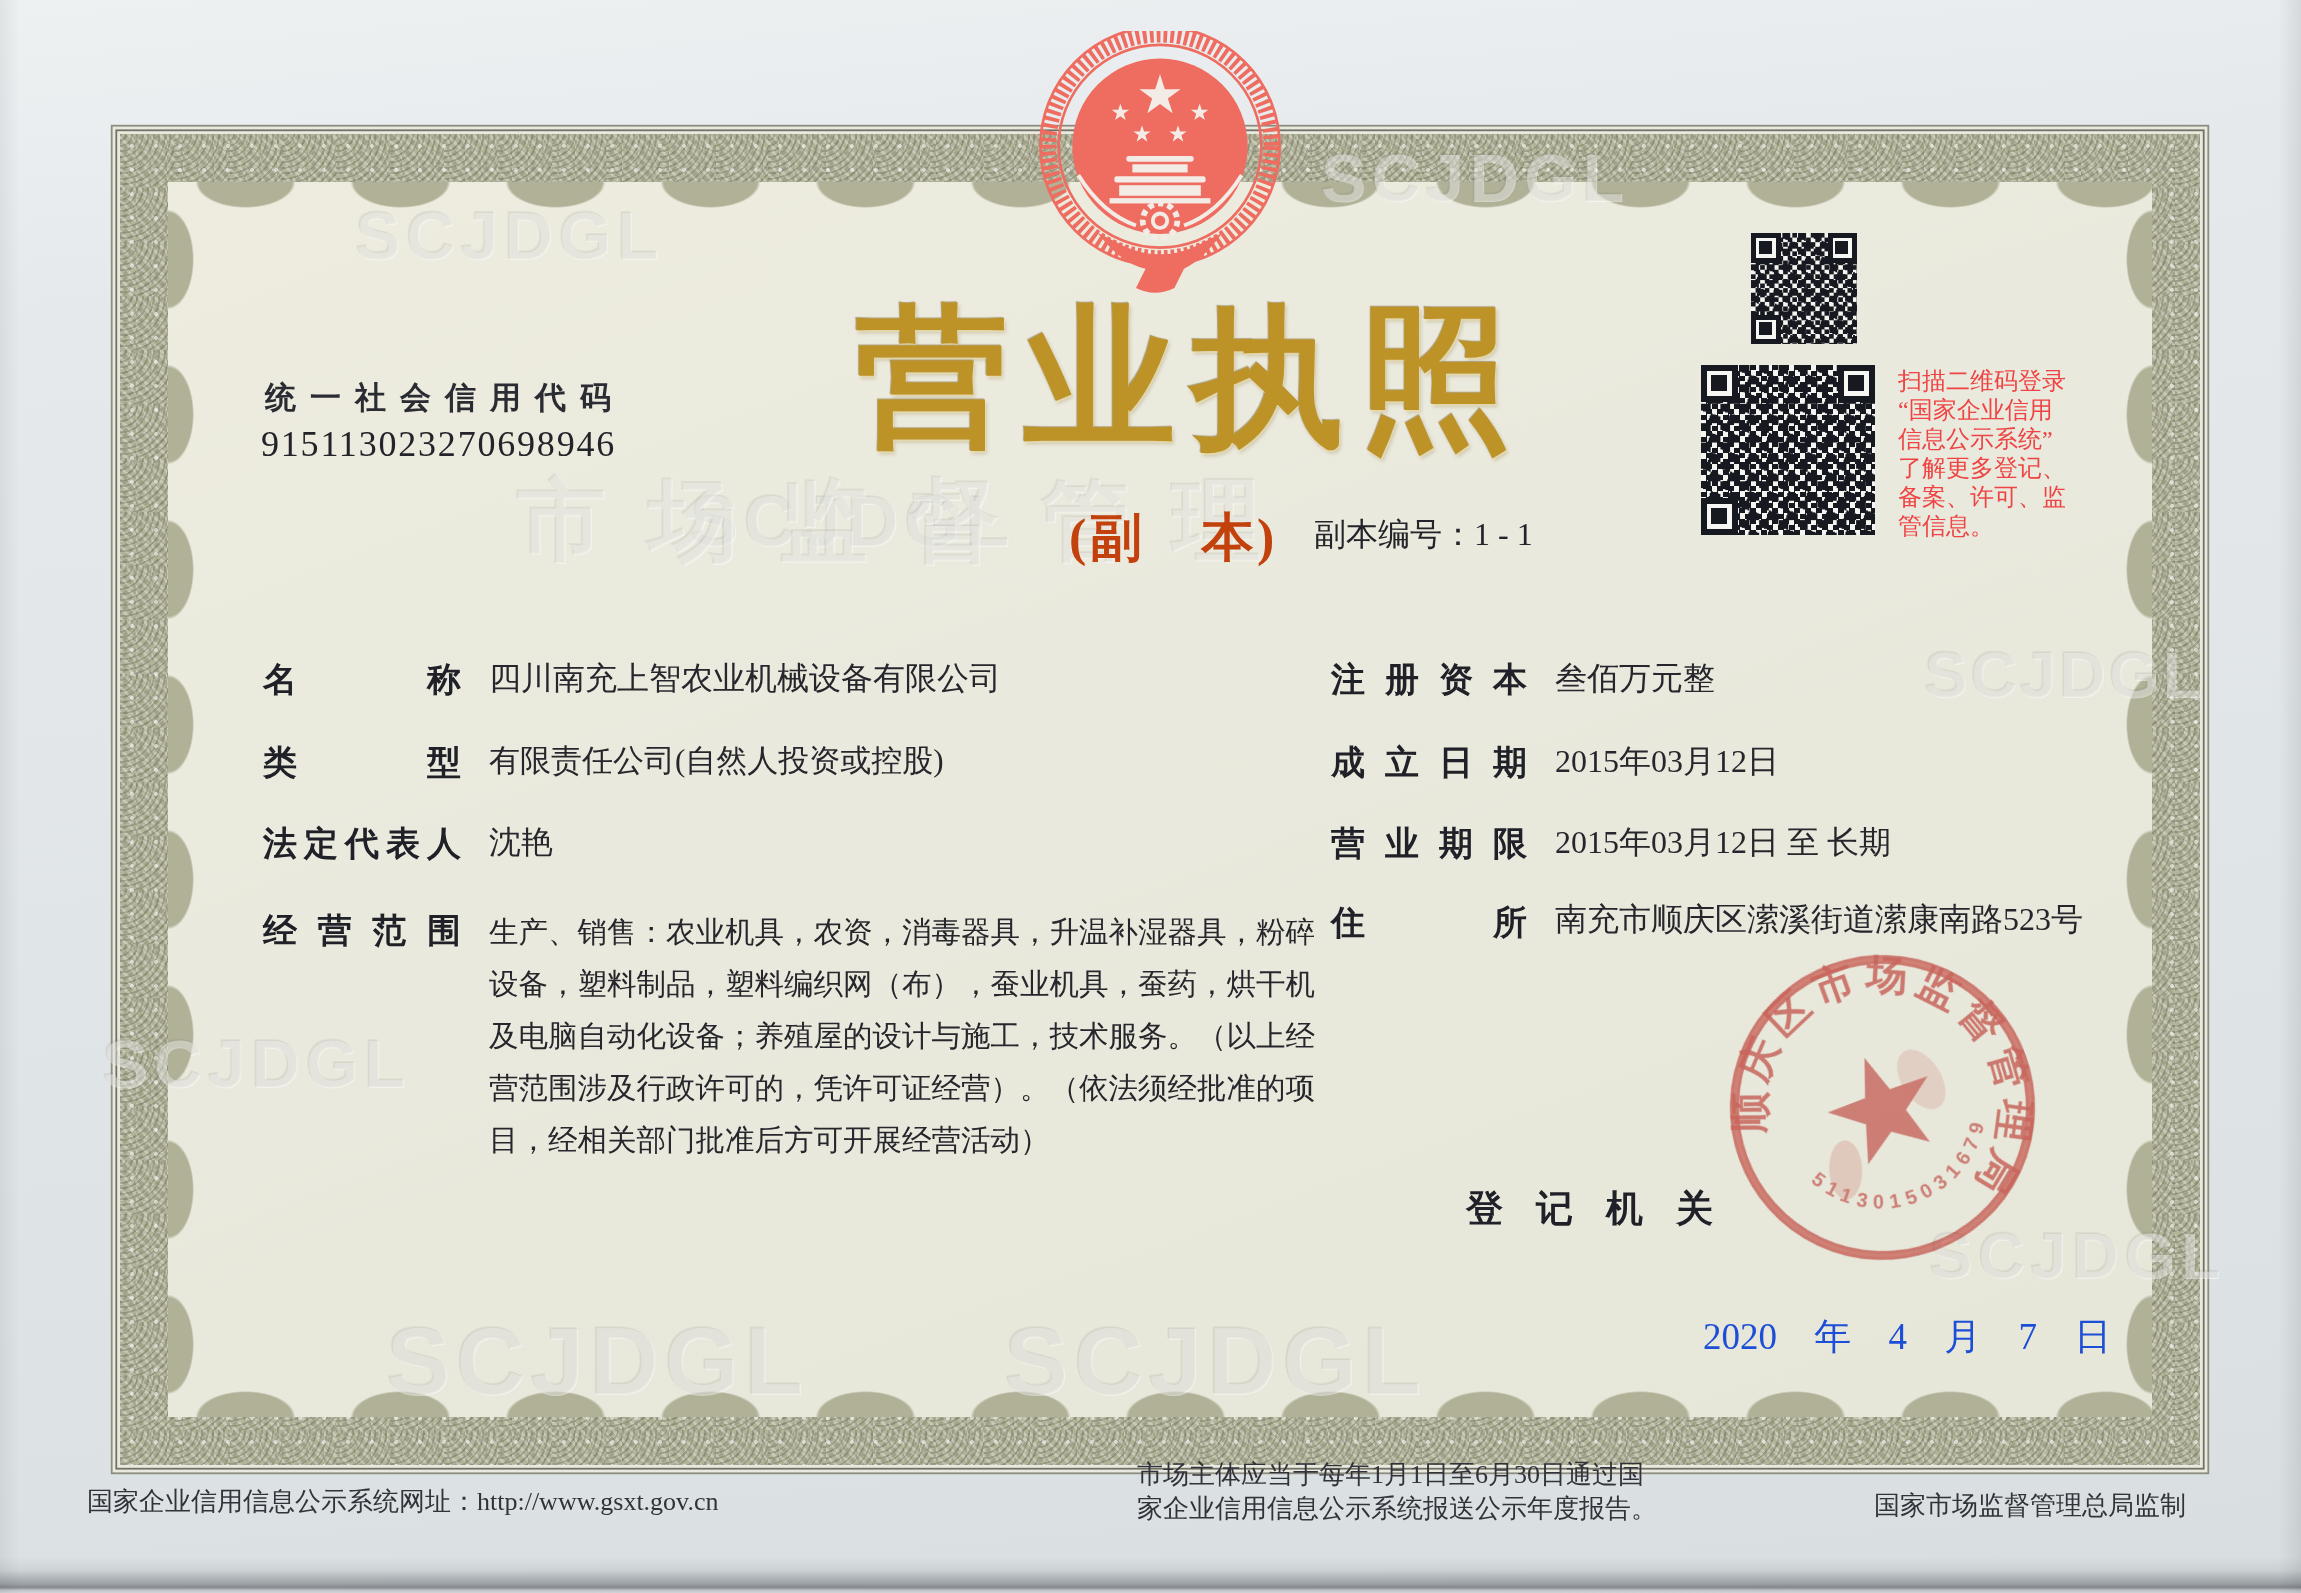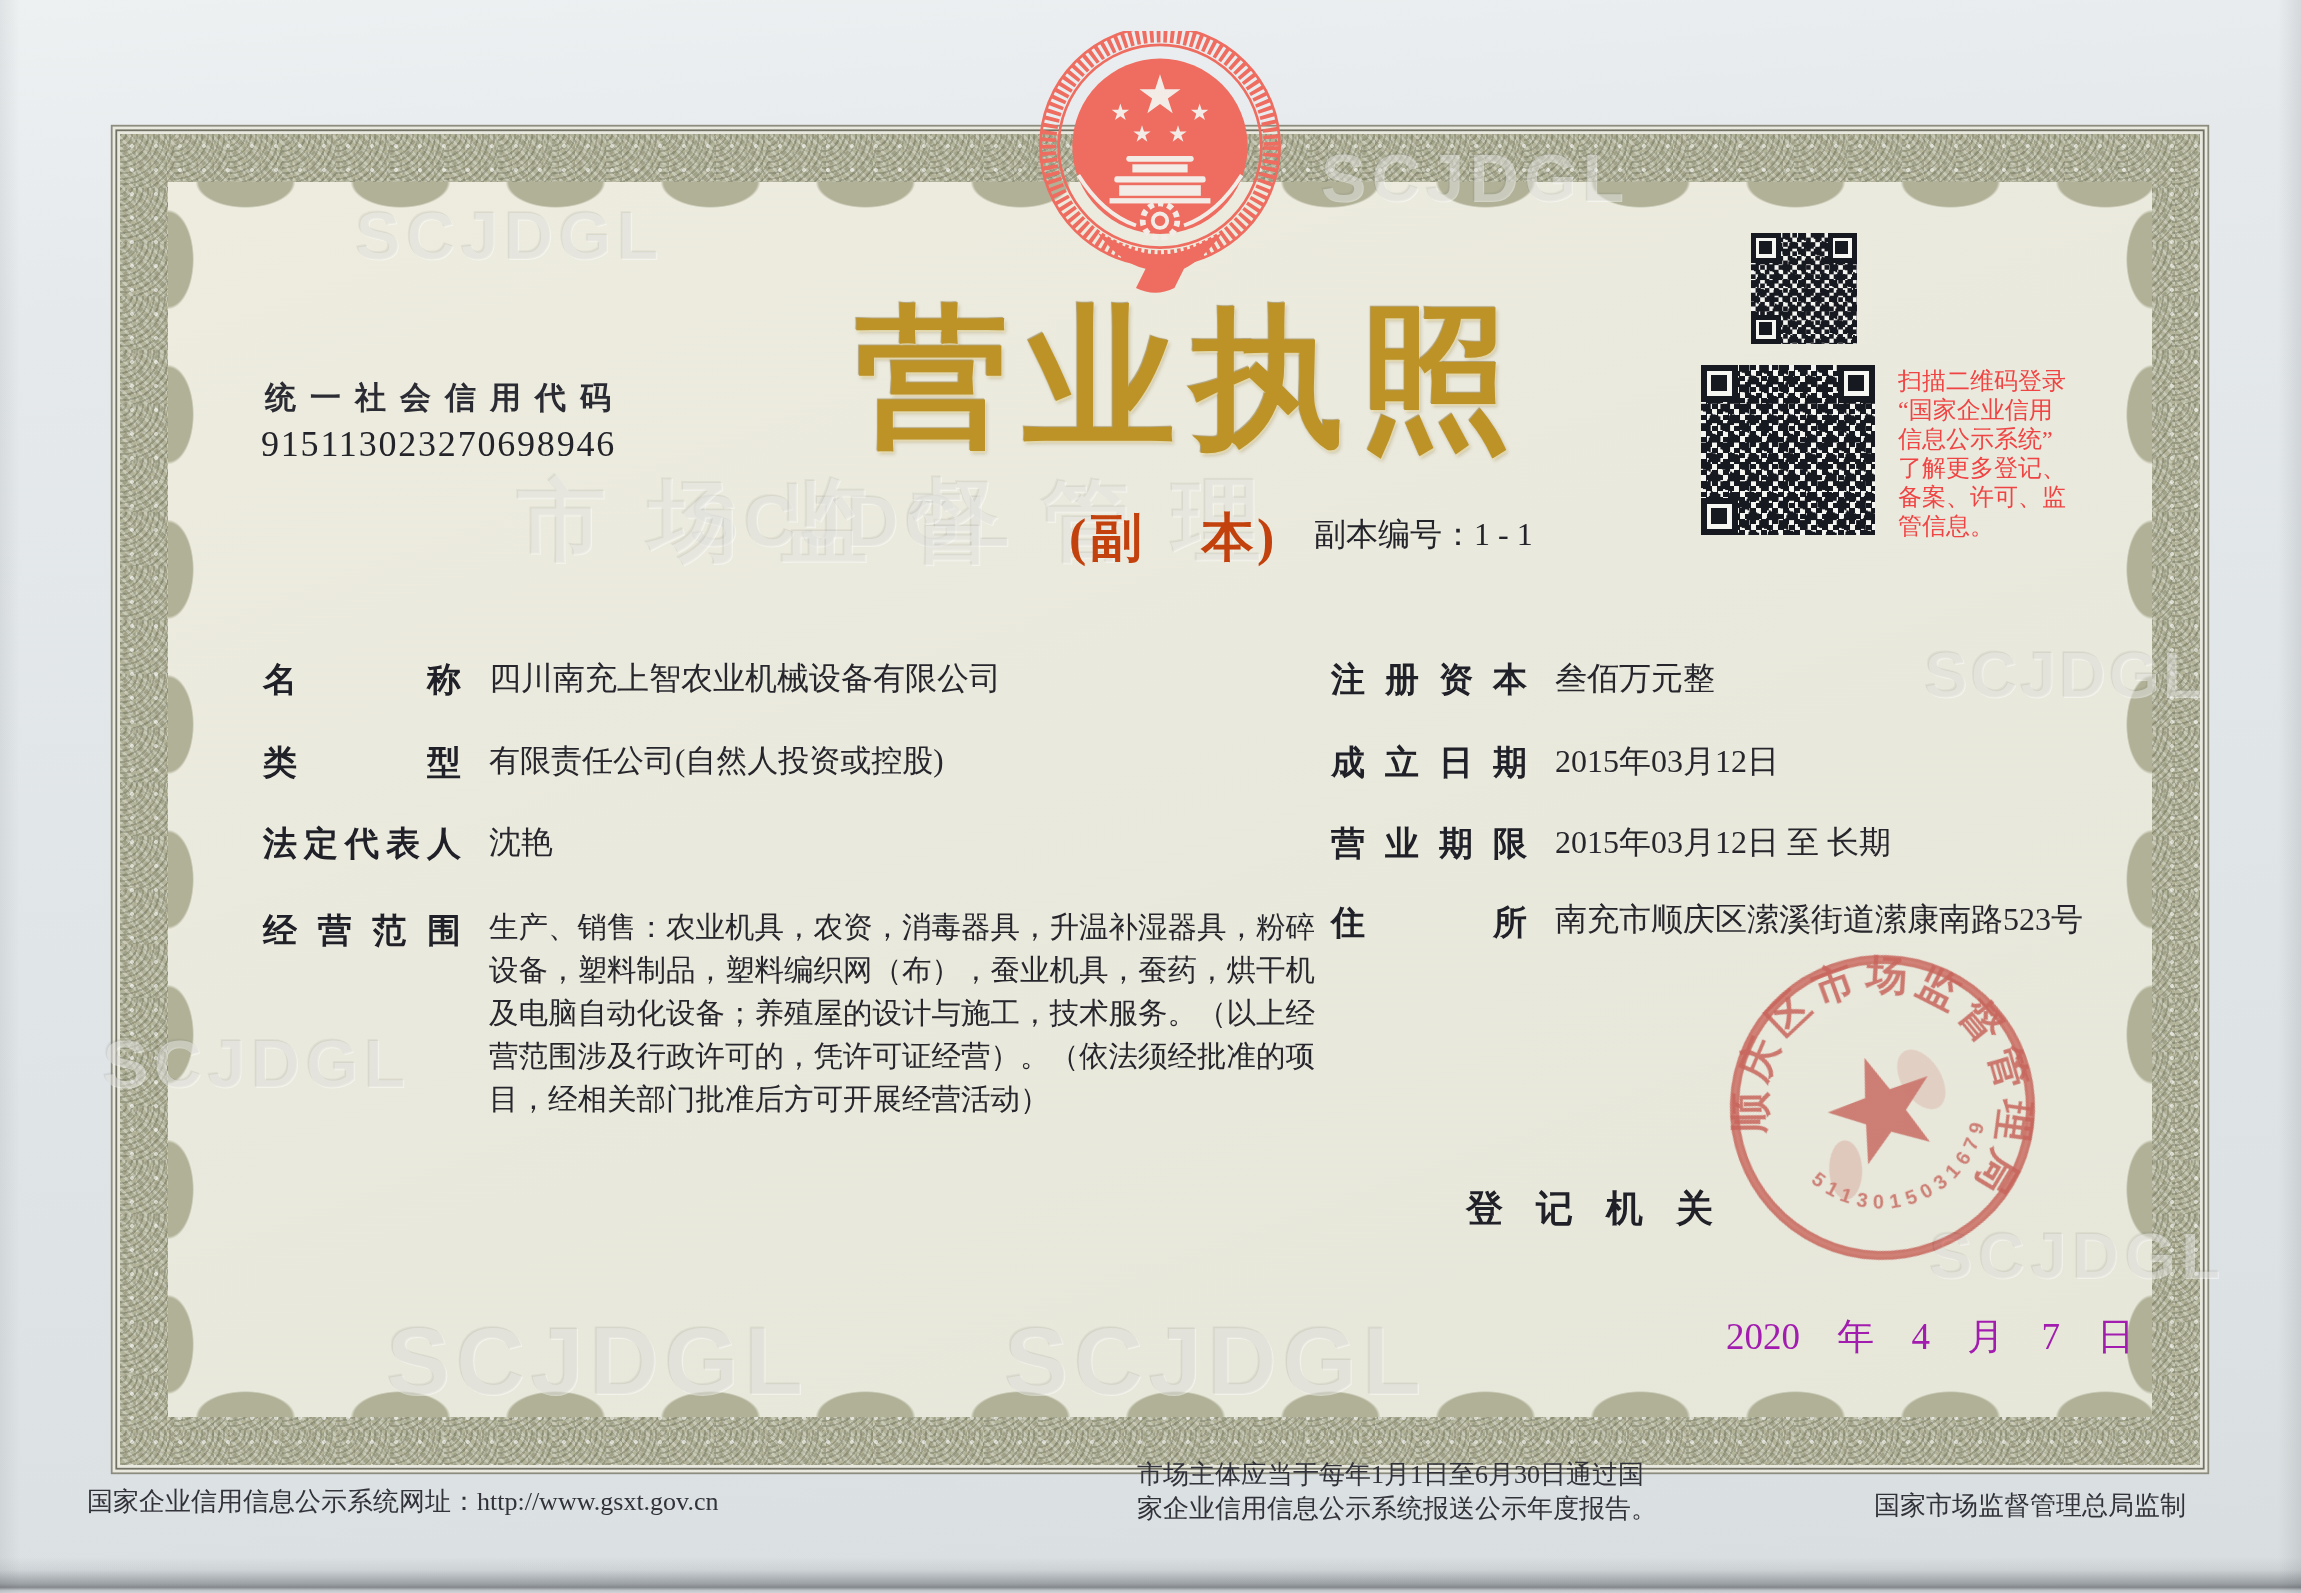--- a/index.html
+++ b/index.html
@@ -51,25 +51,25 @@
   .code-value{font-size:36px;letter-spacing:1.8px;color:#23232a;white-space:nowrap;}
   .title{font-weight:700;font-size:152px;letter-spacing:15.7px;line-height:1;color:#bd9327;white-space:nowrap;
       text-shadow:0.9px 1.8px 0 rgba(255,238,170,.35),-0.9px -0.9px 0.9px rgba(104,76,8,.45),1.8px 2.8px 3.7px rgba(120,90,20,.25);}
   .subtitle{font-weight:700;font-size:52px;letter-spacing:3.7px;color:#c2410c;white-space:nowrap;text-align:right;}
   .copyno{font-size:32px;color:#23232a;white-space:nowrap;}
   .field-label{font-family:"Liberation Sans","DejaVu Sans",sans-serif;font-weight:600;font-size:34px;color:#202128;
       display:inline-block;text-align:justify;text-align-last:justify;text-justify:inter-character;white-space:nowrap;}
   .fl-left{width:198px;font-family:Liberation Mono, monospace;}
   .fl-right{width:196px;}
   .field-value{font-size:32px;color:#26262c;white-space:nowrap;}
-  .scope-value{font-size:29.5px;line-height:43px;color:#26262c;white-space:pre-line;width:858px;}
+  .scope-value{font-size:29.5px;line-height:52px;color:#26262c;white-space:pre-line;width:858px;}
   .qr-caption{font-size:24px;line-height:29px;color:#ef4444;white-space:pre-line;}
   .regauth{font-family:"Liberation Sans","DejaVu Sans",sans-serif;font-weight:600;font-size:37px;
       letter-spacing:33px;color:#202128;white-space:nowrap;}
-  .dateline{font-size:37px;color:#a21caf;word-spacing:28px;white-space:nowrap;margin-left:23px;}
+  .dateline{font-size:37px;color:#1d4ed8;word-spacing:28px;white-space:nowrap;}
   .footer{font-size:26px;color:#32333a;white-space:nowrap;}
   .footer.center{white-space:pre-line;line-height:34px;}
   
   .qr{position:absolute;background-color:#f4f4f0;
     background-image:
       conic-gradient(at 50% 50%, #171920 25%, rgba(0,0,0,0) 0 50%, #171920 0 75%, rgba(0,0,0,0) 0),
       conic-gradient(at 50% 50%, rgba(0,0,0,0) 30%, #171920 0 55%, rgba(0,0,0,0) 0 80%, #171920 0);
   }
   .qr.large{background-size:11px 11px,19.4px 19.4px;}
   .qr.small{background-size:9.2px 9.2px,15.7px 15.7px;}

